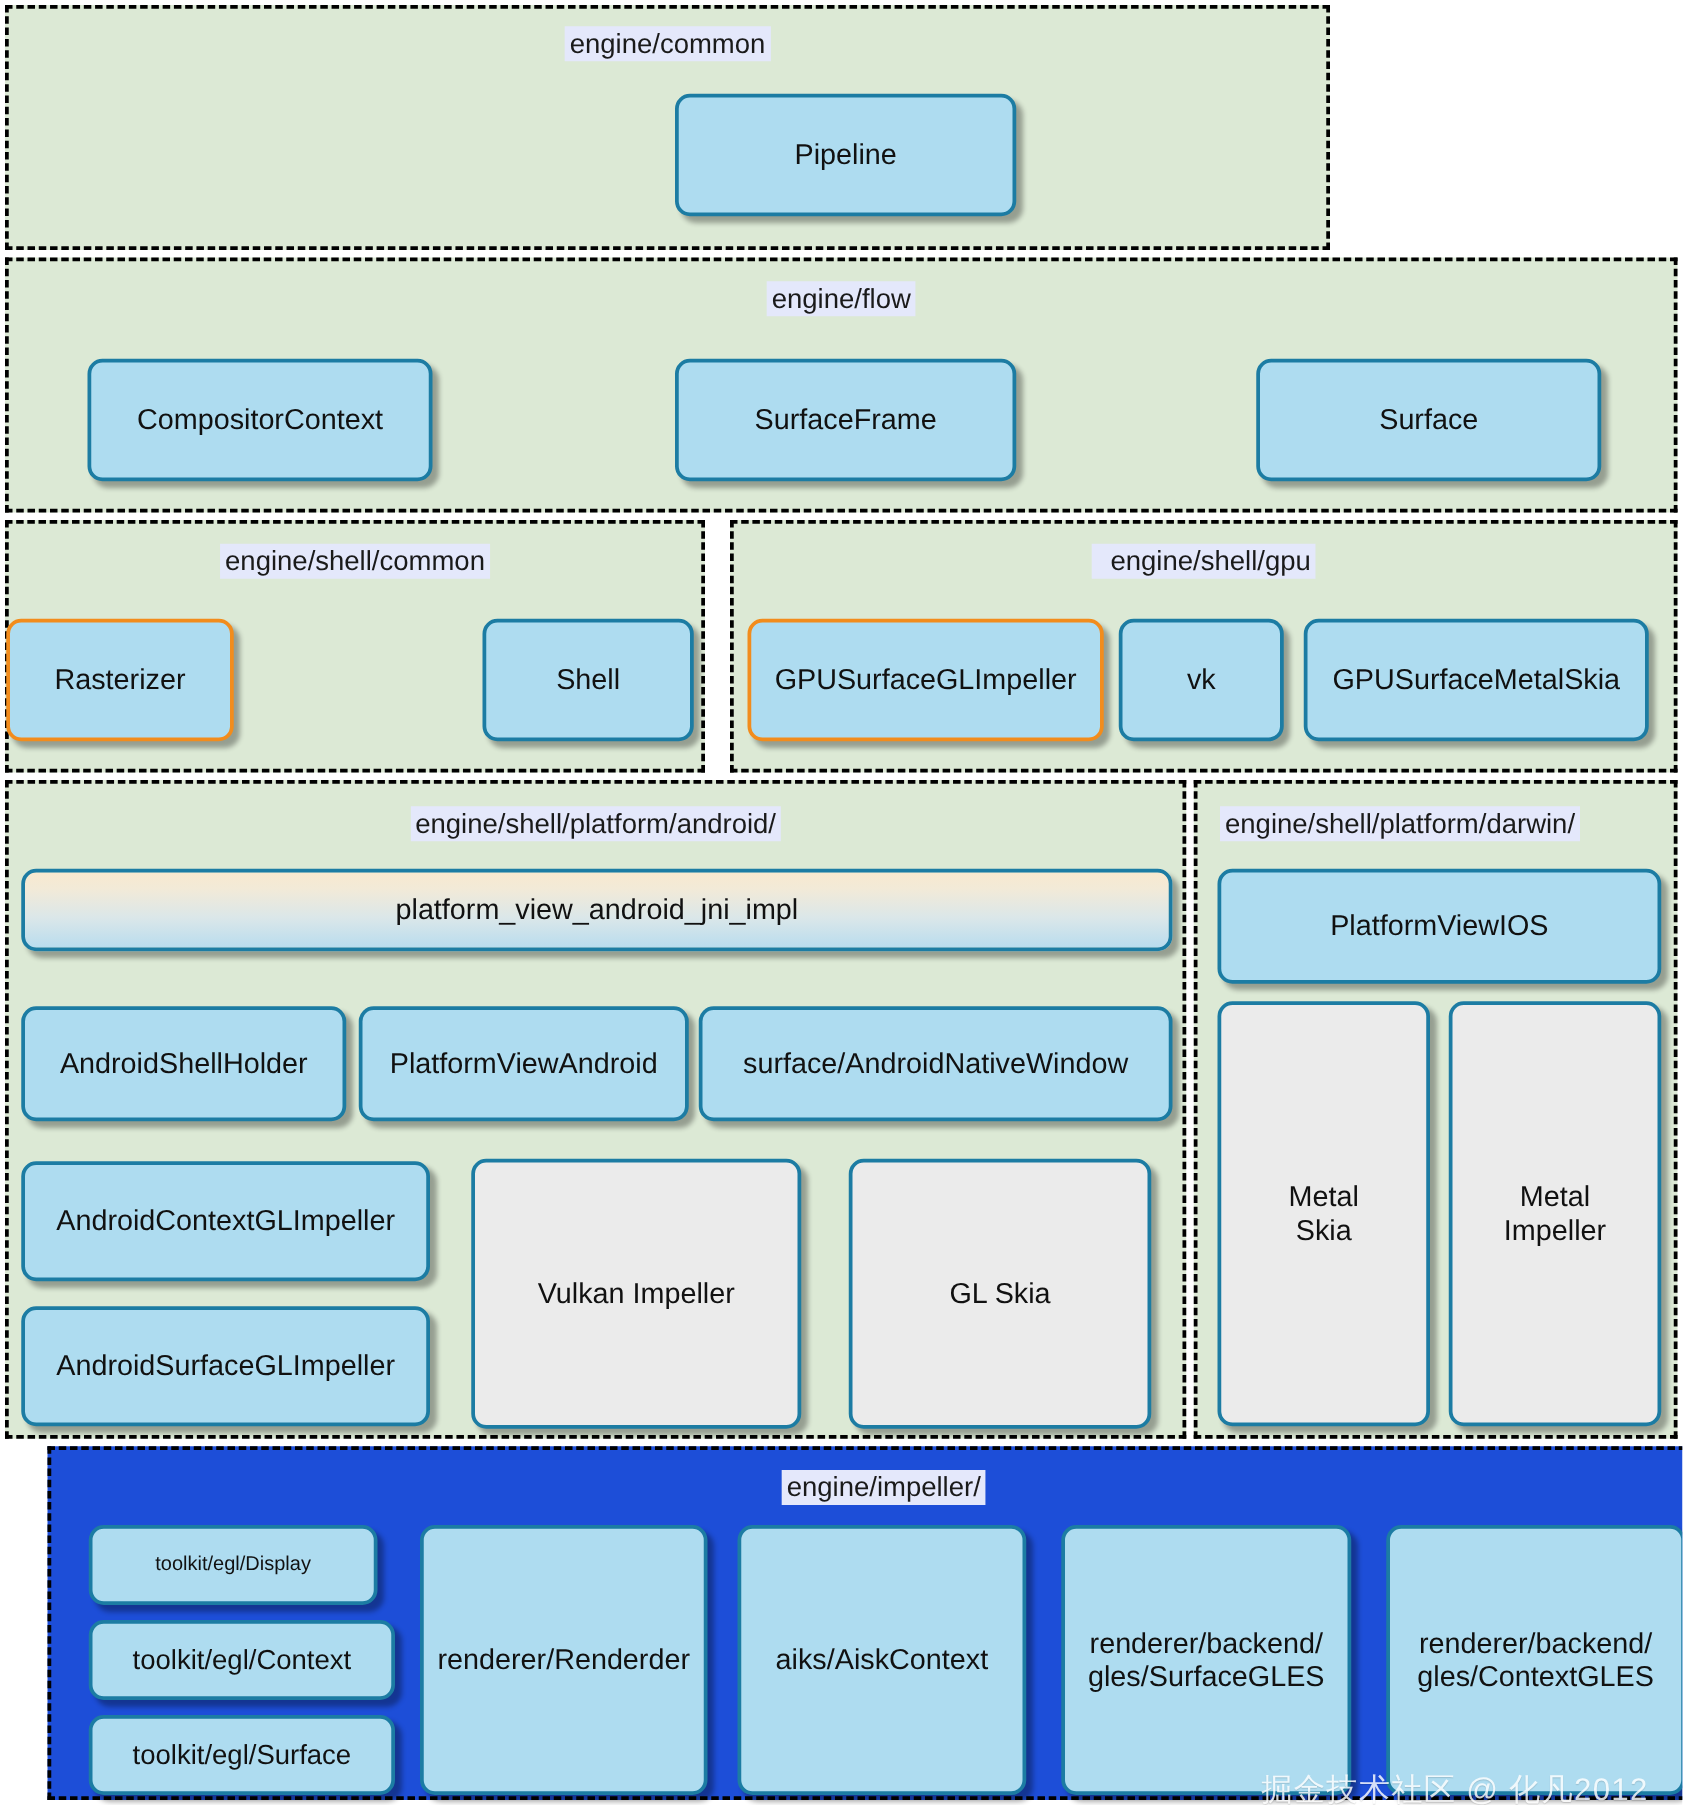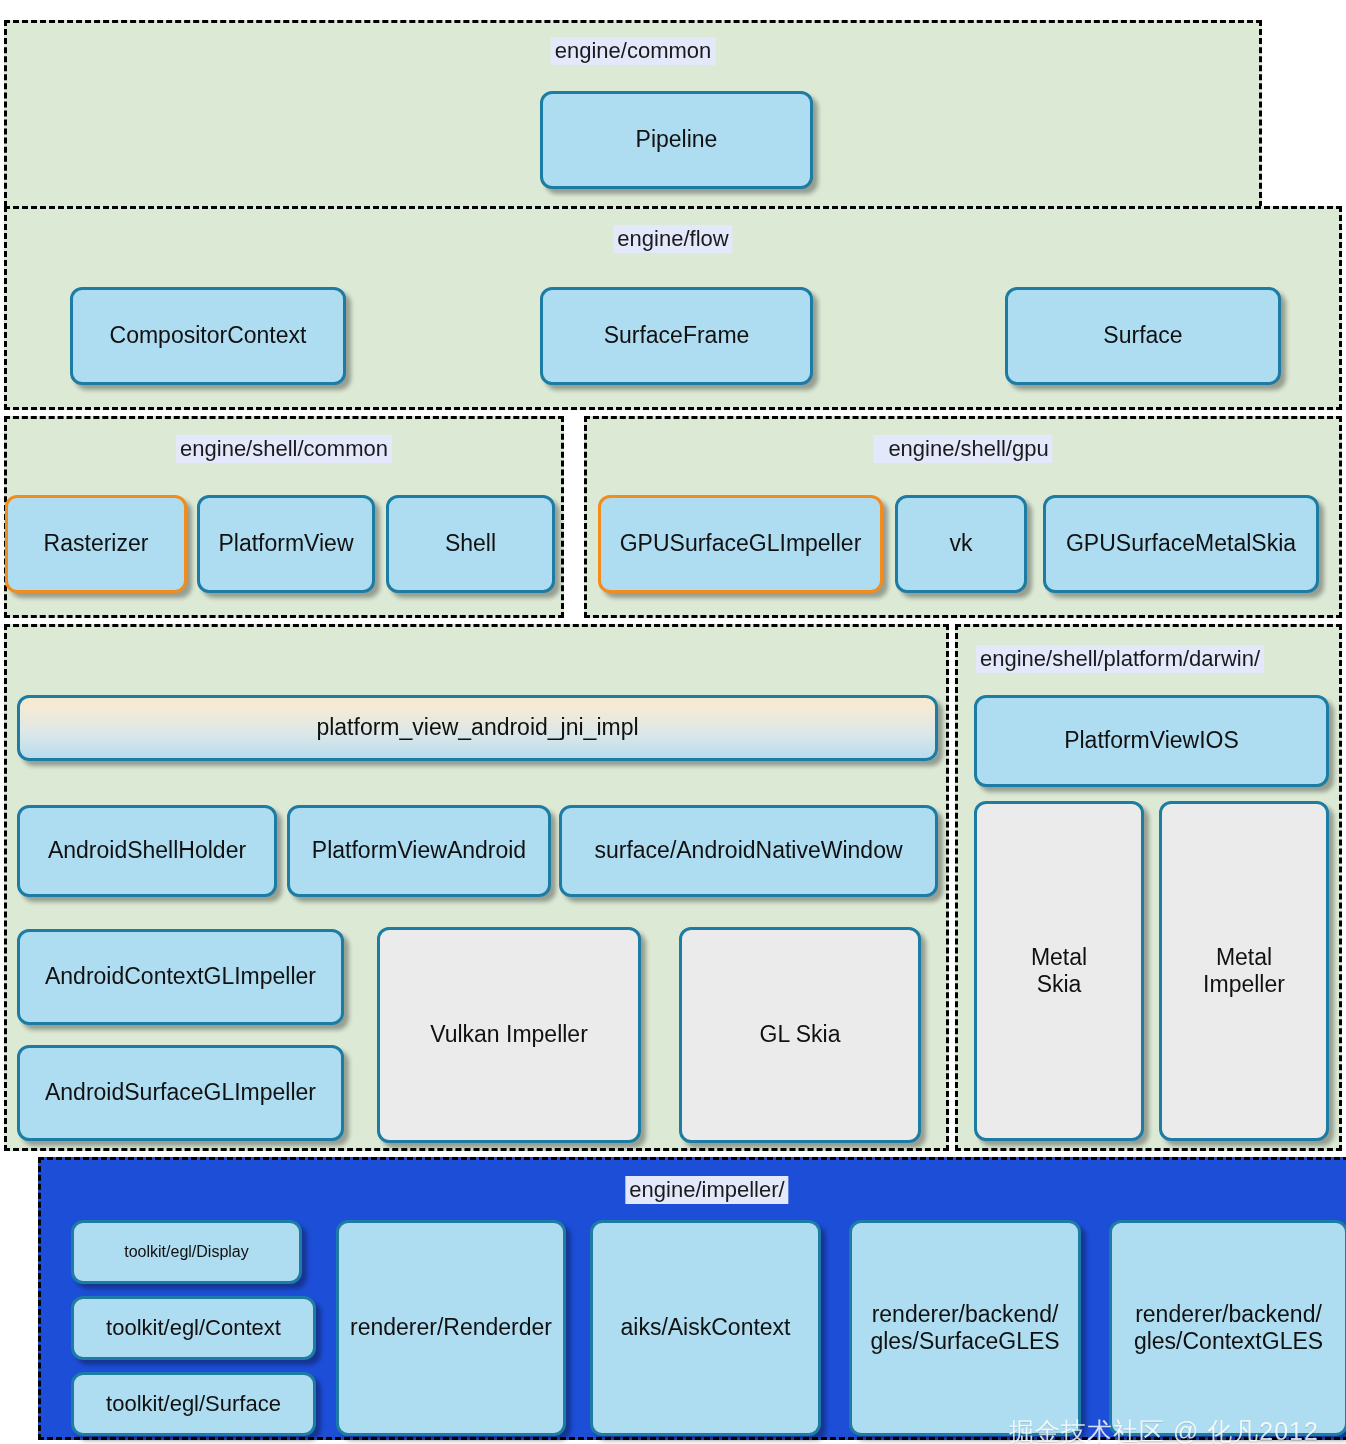--- a/index.html
+++ b/index.html
@@ -87,21 +87,21 @@
     text-shadow: 0 1px 1px rgba(0,0,0,0.18);
     pointer-events: none;
     margin-top: 40px;
   }
 </style>
 </head>
 <body>
 
 <div id="canvas">
 
-  <div class="group" style="left:4px; top:20px; width:1258px; height:196px;padding-left:29px;">
+  <div class="group" style="left:4px; top:4px; width:1060px; height:196px;padding-left:29px;">
     <div class="group-label" style="left:50%; top:14px;">engine/common</div>
     <div class="node" style="left:533px; top:68px; width:273px; height:98px;text-align:right;">
       <span class="node-text">Pipeline</span>
     </div>
   </div>
 
   <div class="group" style="left:4px; top:206px; width:1338px; height:204px;">
     <div class="group-label" style="left:50%; top:16px;">engine/flow</div>
     <div class="node" style="left:63px; top:78px; width:276px; height:98px;">
       <span class="node-text">CompositorContext</span>
@@ -112,42 +112,40 @@
     <div class="node" style="left:998px; top:78px; width:276px; height:98px;">
       <span class="node-text">Surface</span>
     </div>
   </div>
 
   <div class="group" style="left:4px; top:416px; width:560px; height:202px;">
     <div class="group-label" style="left:50%; top:16px;">engine/shell/common</div>
     <div class="node accent" style="left:-2px; top:76px; width:182px; height:98px;">
       <span class="node-text">Rasterizer</span>
     </div>
-    <div class="node" style="left:190px; top:76px; width:178px; height:98px;">
-      <span class="node-text">PlatformView</span>
-    </div>
     <div class="node" style="left:379px; top:76px; width:169px; height:98px;">
       <span class="node-text">Shell</span>
     </div>
   </div>
 
   <div class="group" style="left:584px; top:416px; width:758px; height:202px;">
     <div class="group-label" style="left:50%; top:16px;padding-left:15px;">engine/shell/gpu</div>
     <div class="node accent" style="left:11px; top:76px; width:285px; height:98px;">
       <span class="node-text">GPUSurfaceGLImpeller</span>
     </div>
     <div class="node" style="left:308px; top:76px; width:132px; height:98px;">
       <span class="node-text">vk</span>
     </div>
     <div class="node" style="left:456px; top:76px; width:276px; height:98px;">
       <span class="node-text">GPUSurfaceMetalSkia</span>
     </div>
   </div>
 
   <div class="group" style="left:4px; top:624px; width:945px; height:527px;">
+    <div class="group-label" style="left:50%; top:18px;">engine/shell/platform/android/</div>
 
     <div class="node gradient" style="left:10px; top:68px; width:921px; height:66px;">
       <span class="node-text">platform_view_android_jni_impl</span>
     </div>
 
     <div class="node" style="left:10px; top:178px; width:260px; height:92px;">
       <span class="node-text">AndroidShellHolder</span>
     </div>
     <div class="node" style="left:280px; top:178px; width:264px; height:92px;">
       <span class="node-text">PlatformViewAndroid</span>

